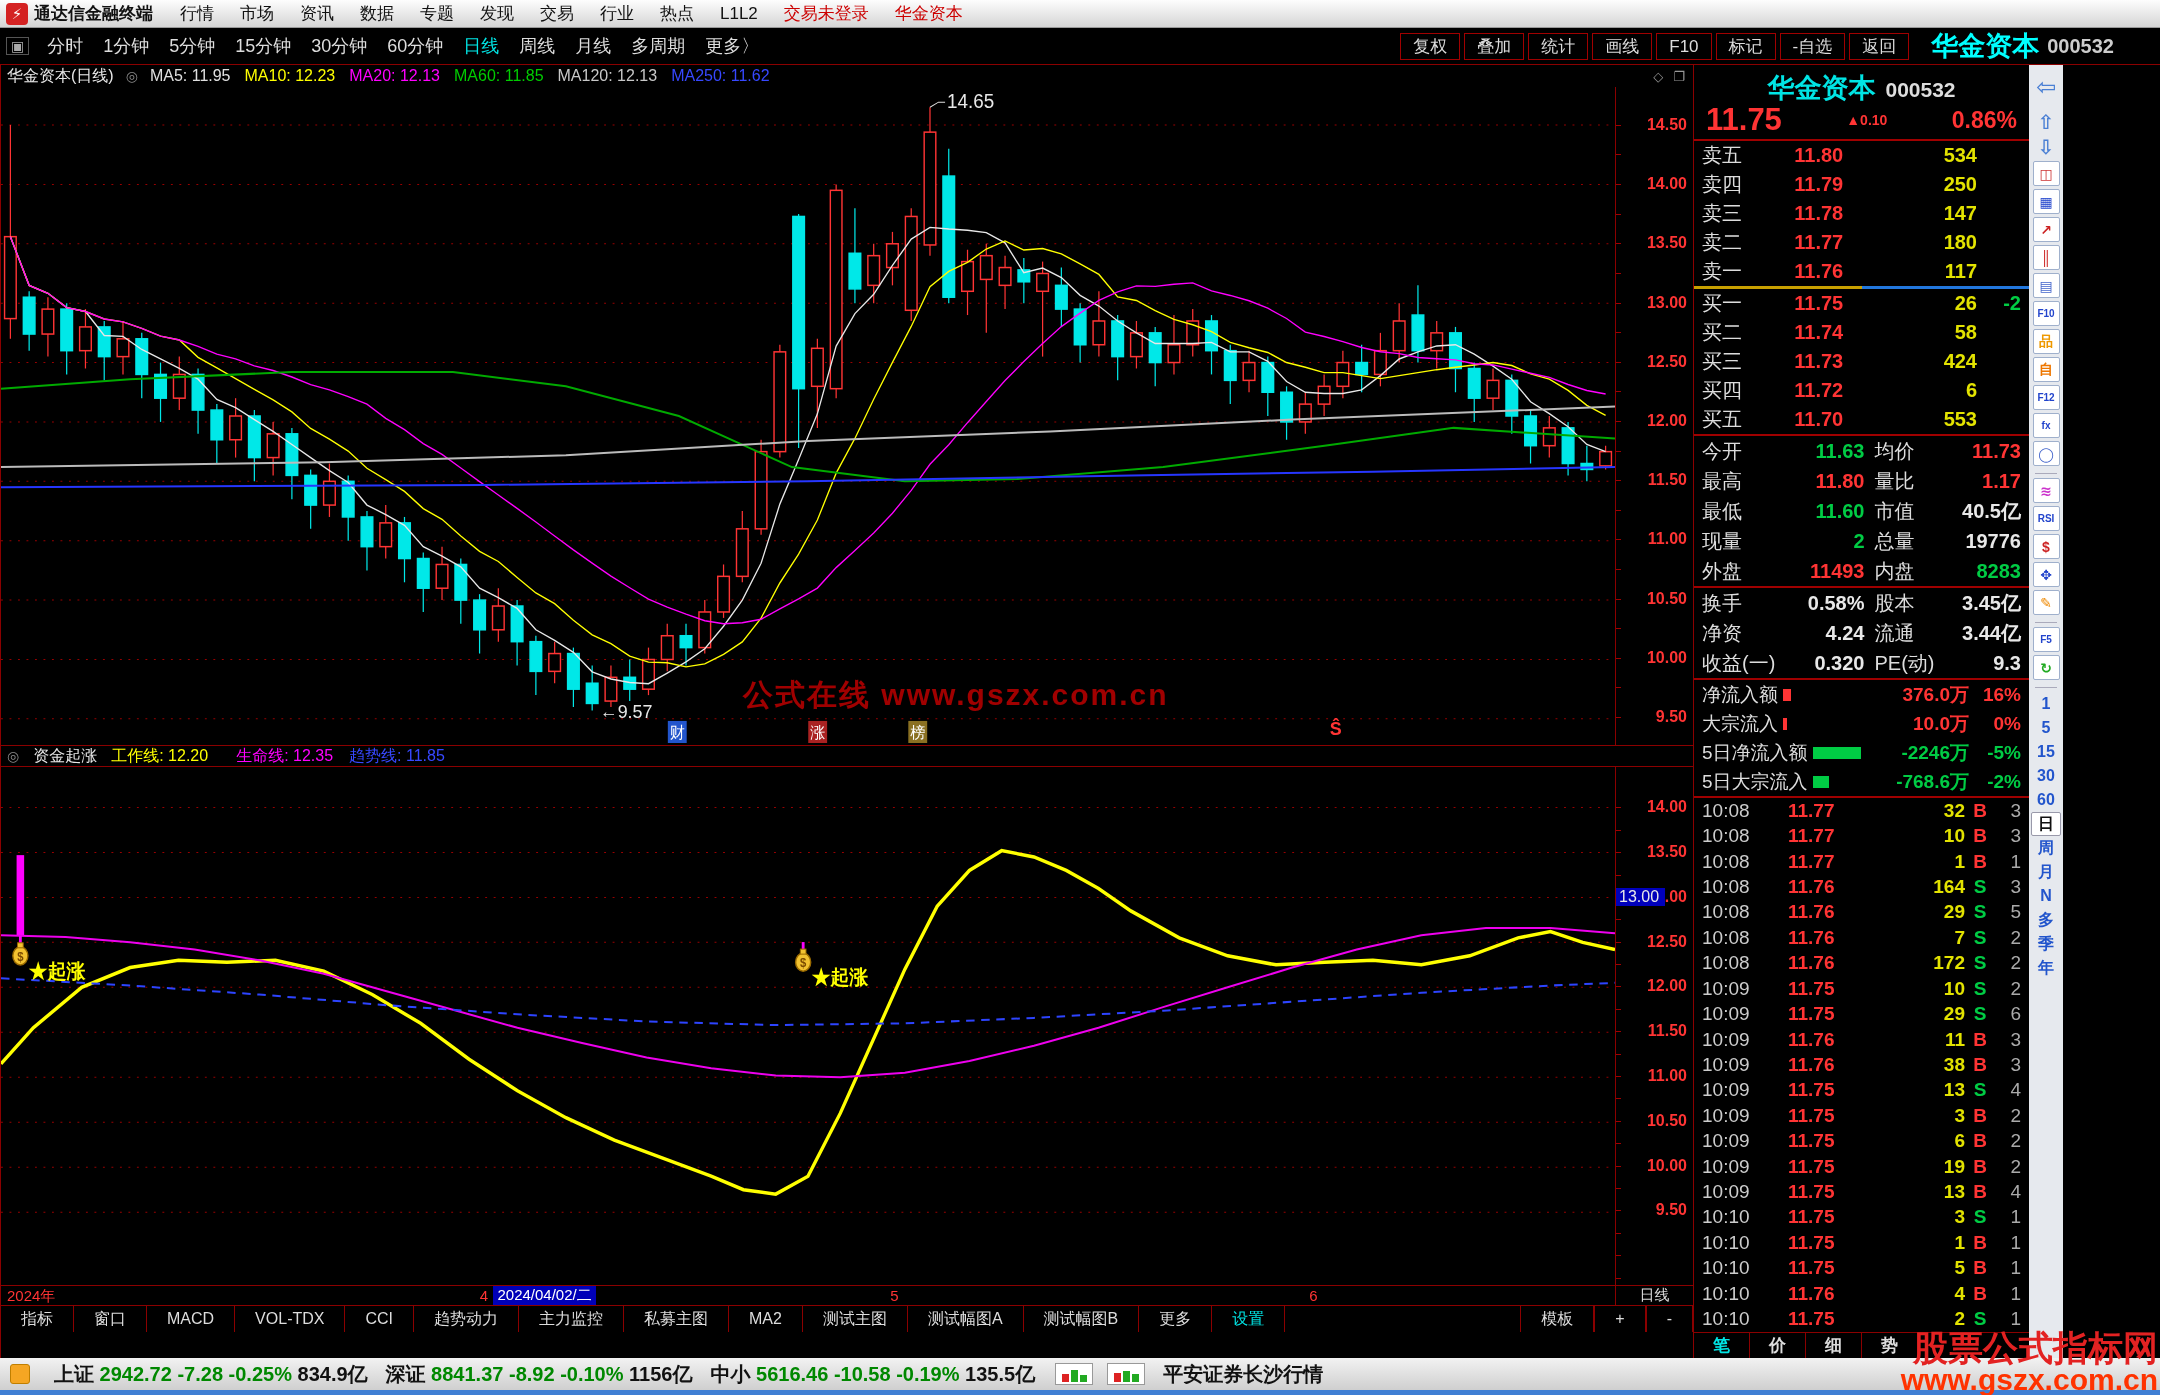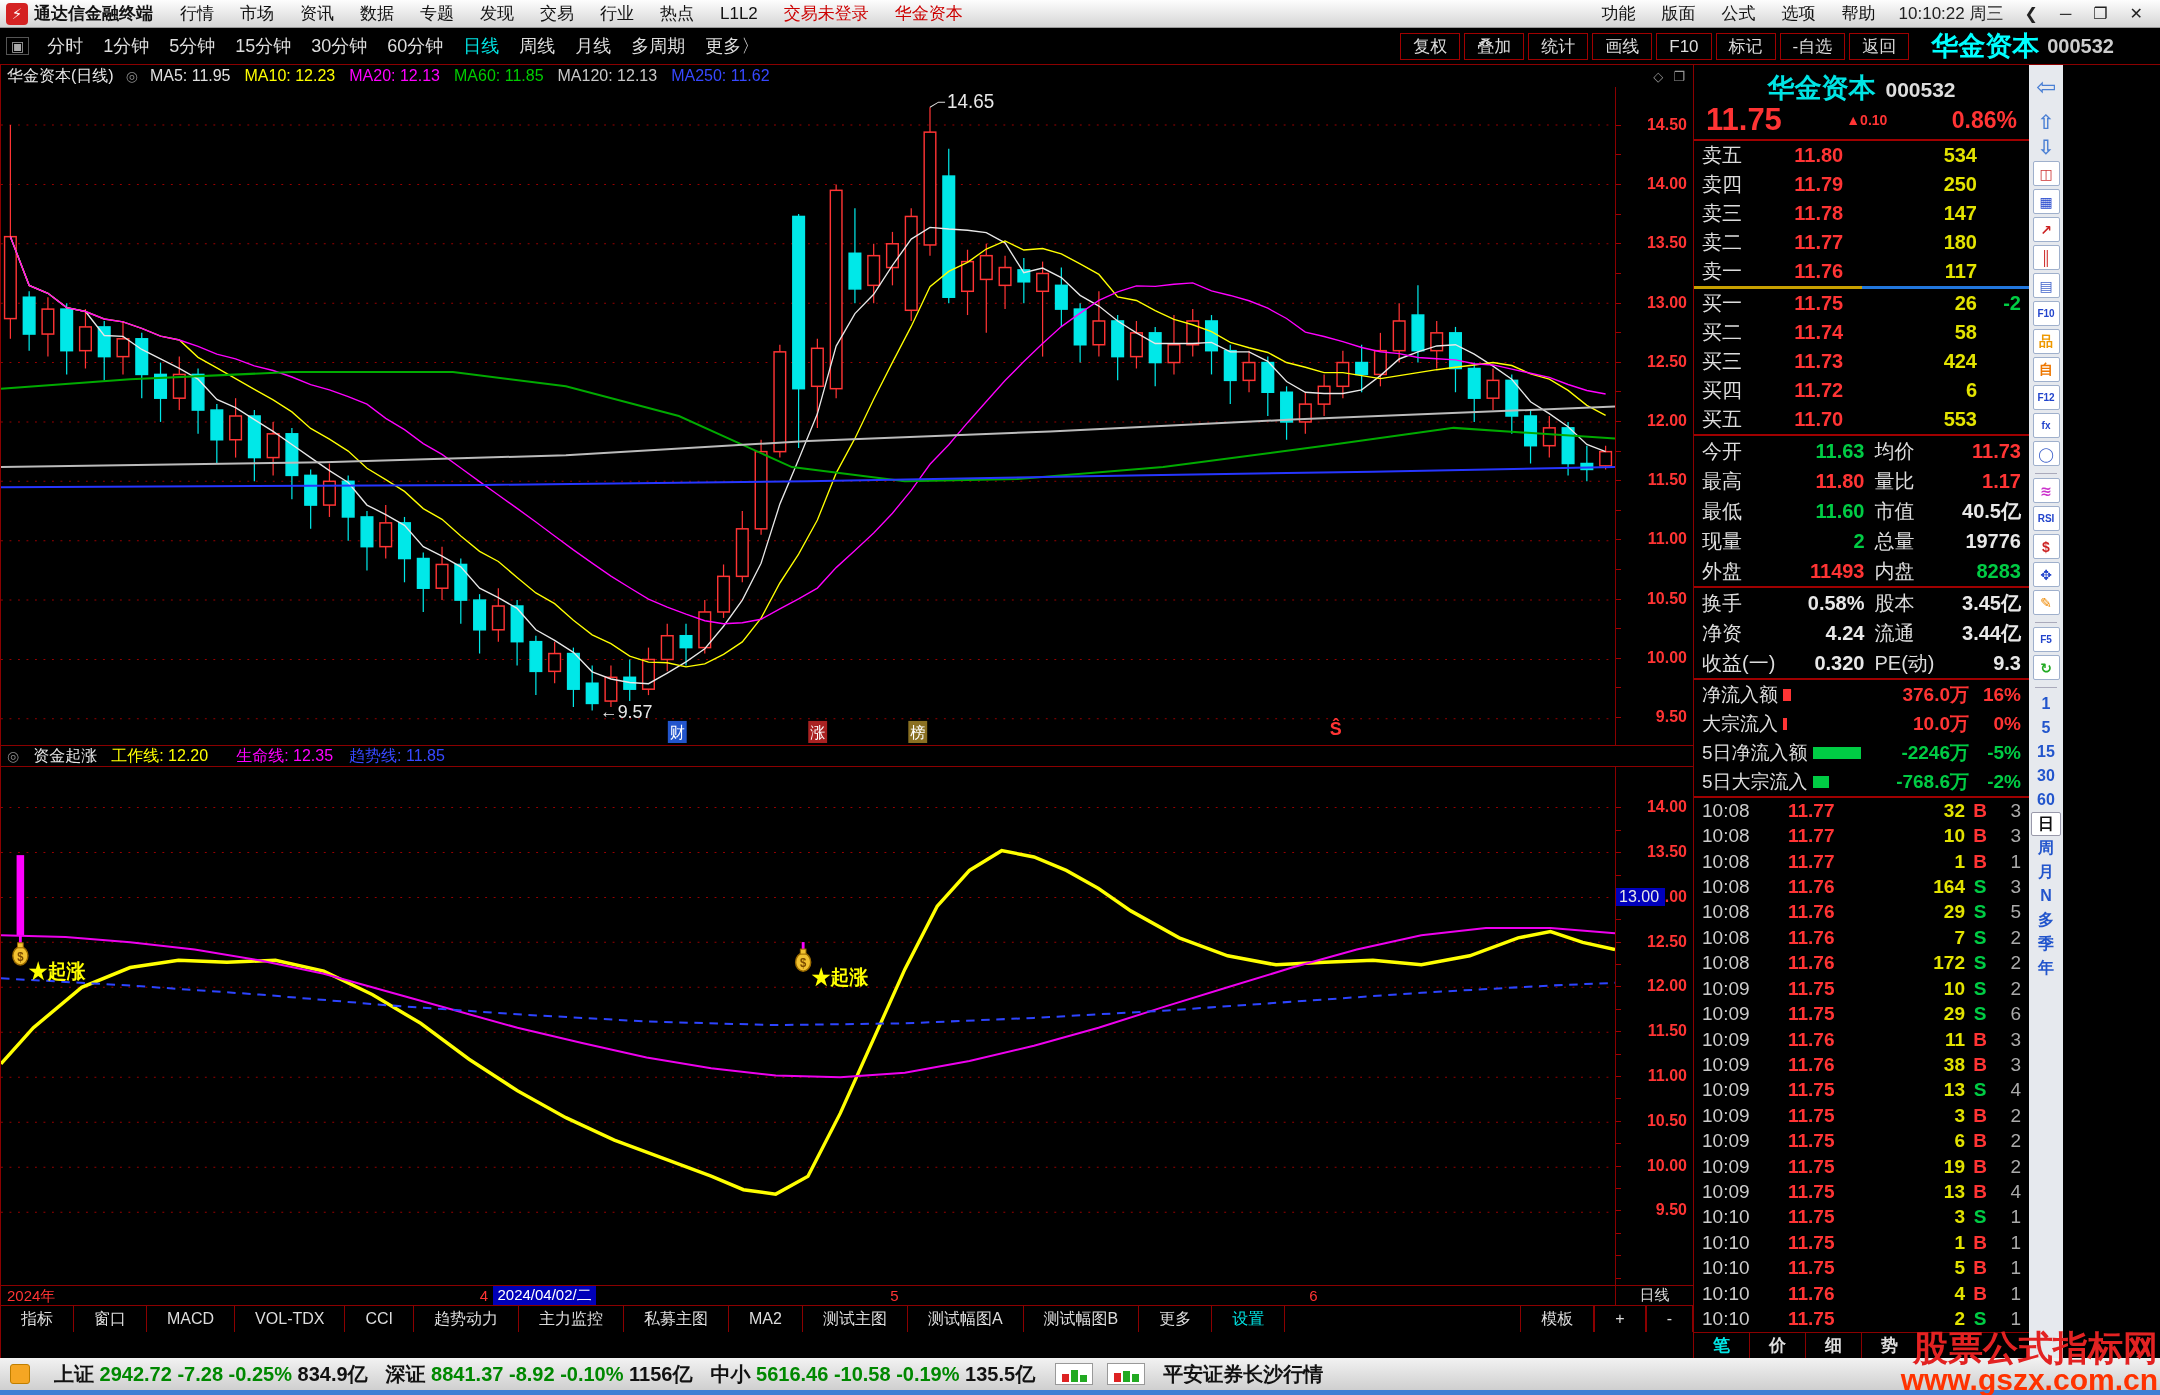--- a/index.html
+++ b/index.html
@@ -118,25 +118,20 @@
 <body>
 
 <div class="app">
 
   <div class="menubar">
     <div class="logo">⚡</div>
     <span class="apptitle">通达信金融终端</span>
     <span id="menuL"><span class="menu-item">行情</span><span class="menu-item">市场</span><span class="menu-item">资讯</span><span class="menu-item">数据</span><span class="menu-item">专题</span><span class="menu-item">发现</span><span class="menu-item">交易</span><span class="menu-item">行业</span><span class="menu-item">热点</span><span class="menu-item">L1L2</span></span>
     <span class="menu-item redtxt">交易未登录</span>
     <span class="menu-item redtxt">华金资本</span>
-    <span class="m-right">
-      <span id="menuR"><span class="menu-item">功能</span><span class="menu-item">版面</span><span class="menu-item">公式</span><span class="menu-item">选项</span><span class="menu-item">帮助</span></span>
-      <span class="clock"><span>10:10:22</span> <span>周三</span></span>
-      <span id="winBtns"><span class="winbtn">❮</span><span class="winbtn">─</span><span class="winbtn">❐</span><span class="winbtn">✕</span></span>
-    </span>
   </div>
 
   <div class="toolbar">
     <span class="tb-ico">▣</span>
     <span id="tbPeriods"><span class="tb-period">分时</span><span class="tb-period">1分钟</span><span class="tb-period">5分钟</span><span class="tb-period">15分钟</span><span class="tb-period">30分钟</span><span class="tb-period">60分钟</span><span class="tb-period active">日线</span><span class="tb-period">周线</span><span class="tb-period">月线</span><span class="tb-period">多周期</span><span class="tb-period">更多〉</span></span>
     <span class="tb-sp"></span>
     <span id="tbBtns"><span class="tb-btn">复权</span><span class="tb-btn">叠加</span><span class="tb-btn">统计</span><span class="tb-btn">画线</span><span class="tb-btn">F10</span><span class="tb-btn">标记</span><span class="tb-btn">-自选</span><span class="tb-btn">返回</span></span>
     <span class="tb-stock">华金资本</span>
     <span class="tb-code">000532</span>
   </div>
@@ -350,20 +345,21 @@
               <text x="1002.2441860465117" y="21.129963898916955" fill="#e8e8e8" font-size="20px" font-family="Liberation Sans">14.65</text>
               <text x="634.3372093023256" y="628.6606498194944" fill="#e8e8e8" font-size="19px" font-family="Liberation Sans">←9.57</text>
               <rect x="706.49" y="632" width="20" height="22" fill="#2255cc"></rect>
               <text x="716.49" y="649" fill="#fff" font-size="16px" text-anchor="middle" font-family="Liberation Sans">财</text>
               <rect x="855.26" y="632" width="20" height="22" fill="#aa2222"></rect>
               <text x="865.26" y="649" fill="#fff" font-size="16px" text-anchor="middle" font-family="Liberation Sans">涨</text>
               <rect x="961.2799999999999" y="632" width="20" height="22" fill="#8a7022"></rect>
               <text x="971.2799999999999" y="649" fill="#fff" font-size="16px" text-anchor="middle" font-family="Liberation Sans">榜</text>
               <text x="1414.1699999999998" y="646" fill="#ff3434" font-size="19px" font-weight="bold" text-anchor="middle" font-family="Liberation Sans">Ŝ</text>
             </svg>
+          <div class="wm-main">公式在线  www.gszx.com.cn</div>
         </div>
         <div class="axis" id="mainAxis">
             <div class="tk" style="top: 37.8917px;"></div>
             <div class="tk" style="top: 67.4946px;"></div>
             <div class="tk" style="top: 97.0975px;"></div>
             <div class="tk" style="top: 126.7px;"></div>
             <div class="tk" style="top: 156.303px;"></div>
             <div class="tk" style="top: 185.906px;"></div>
             <div class="tk" style="top: 215.509px;"></div>
             <div class="tk" style="top: 245.112px;"></div>

